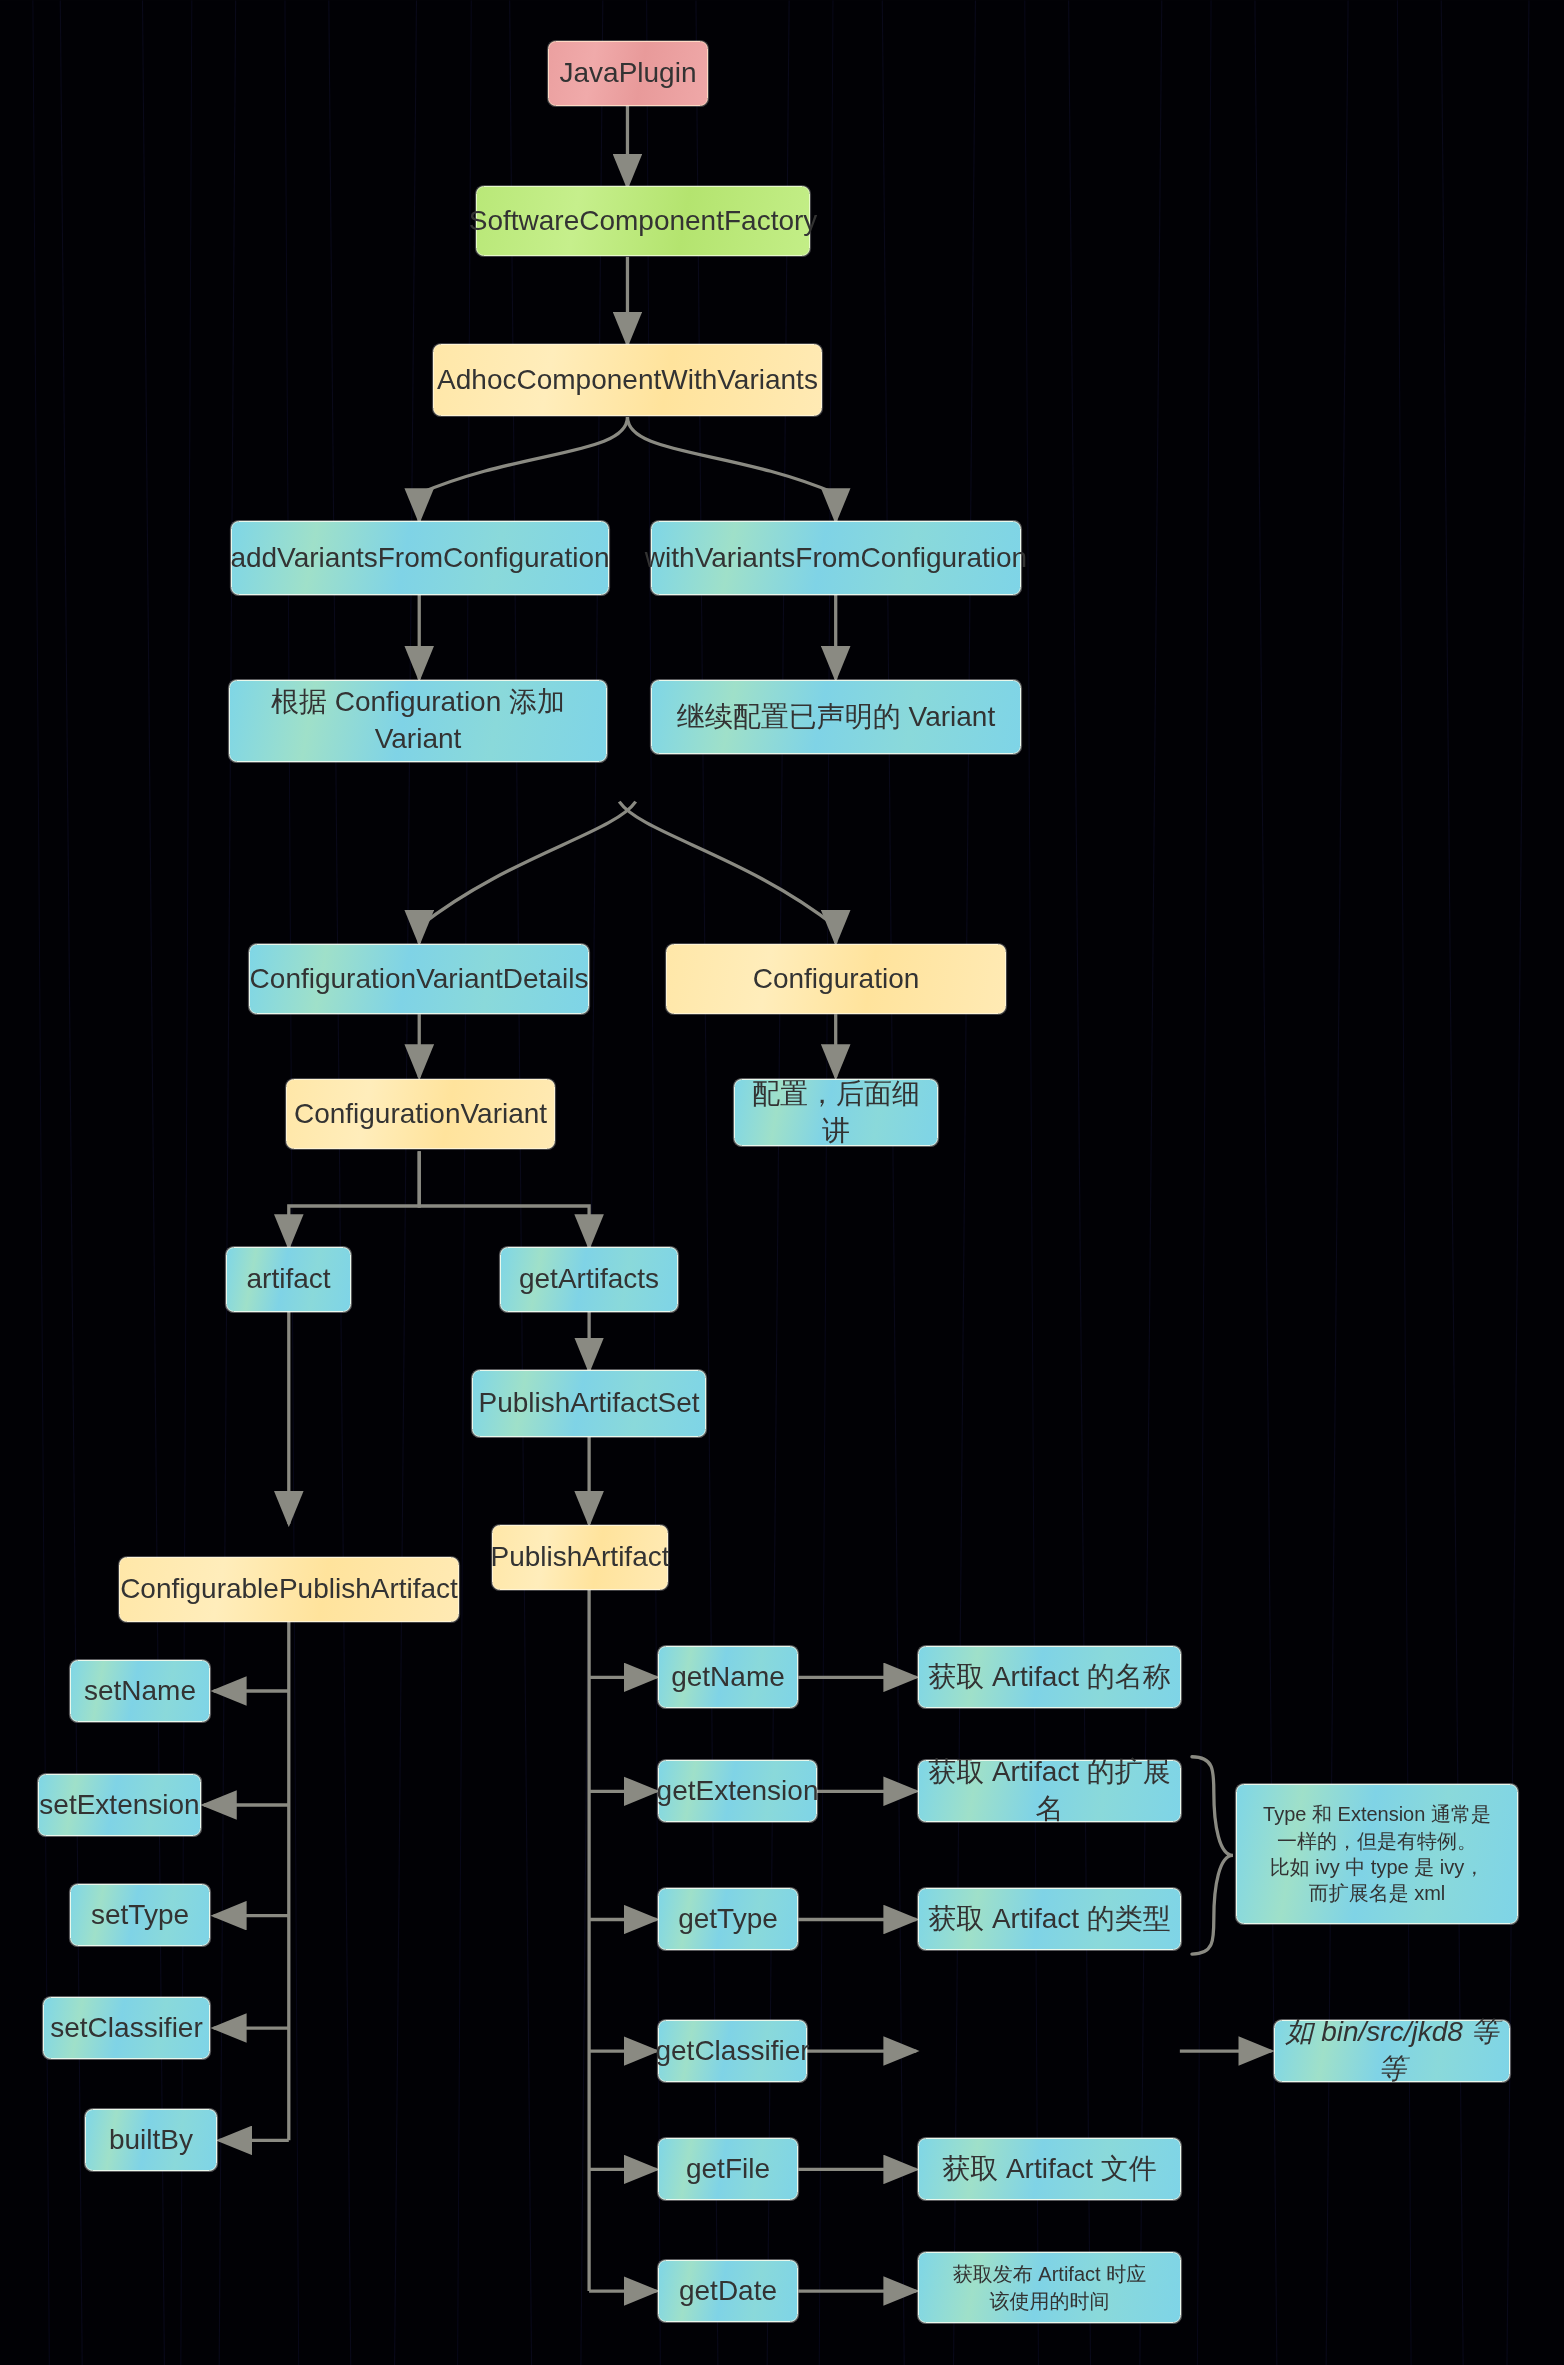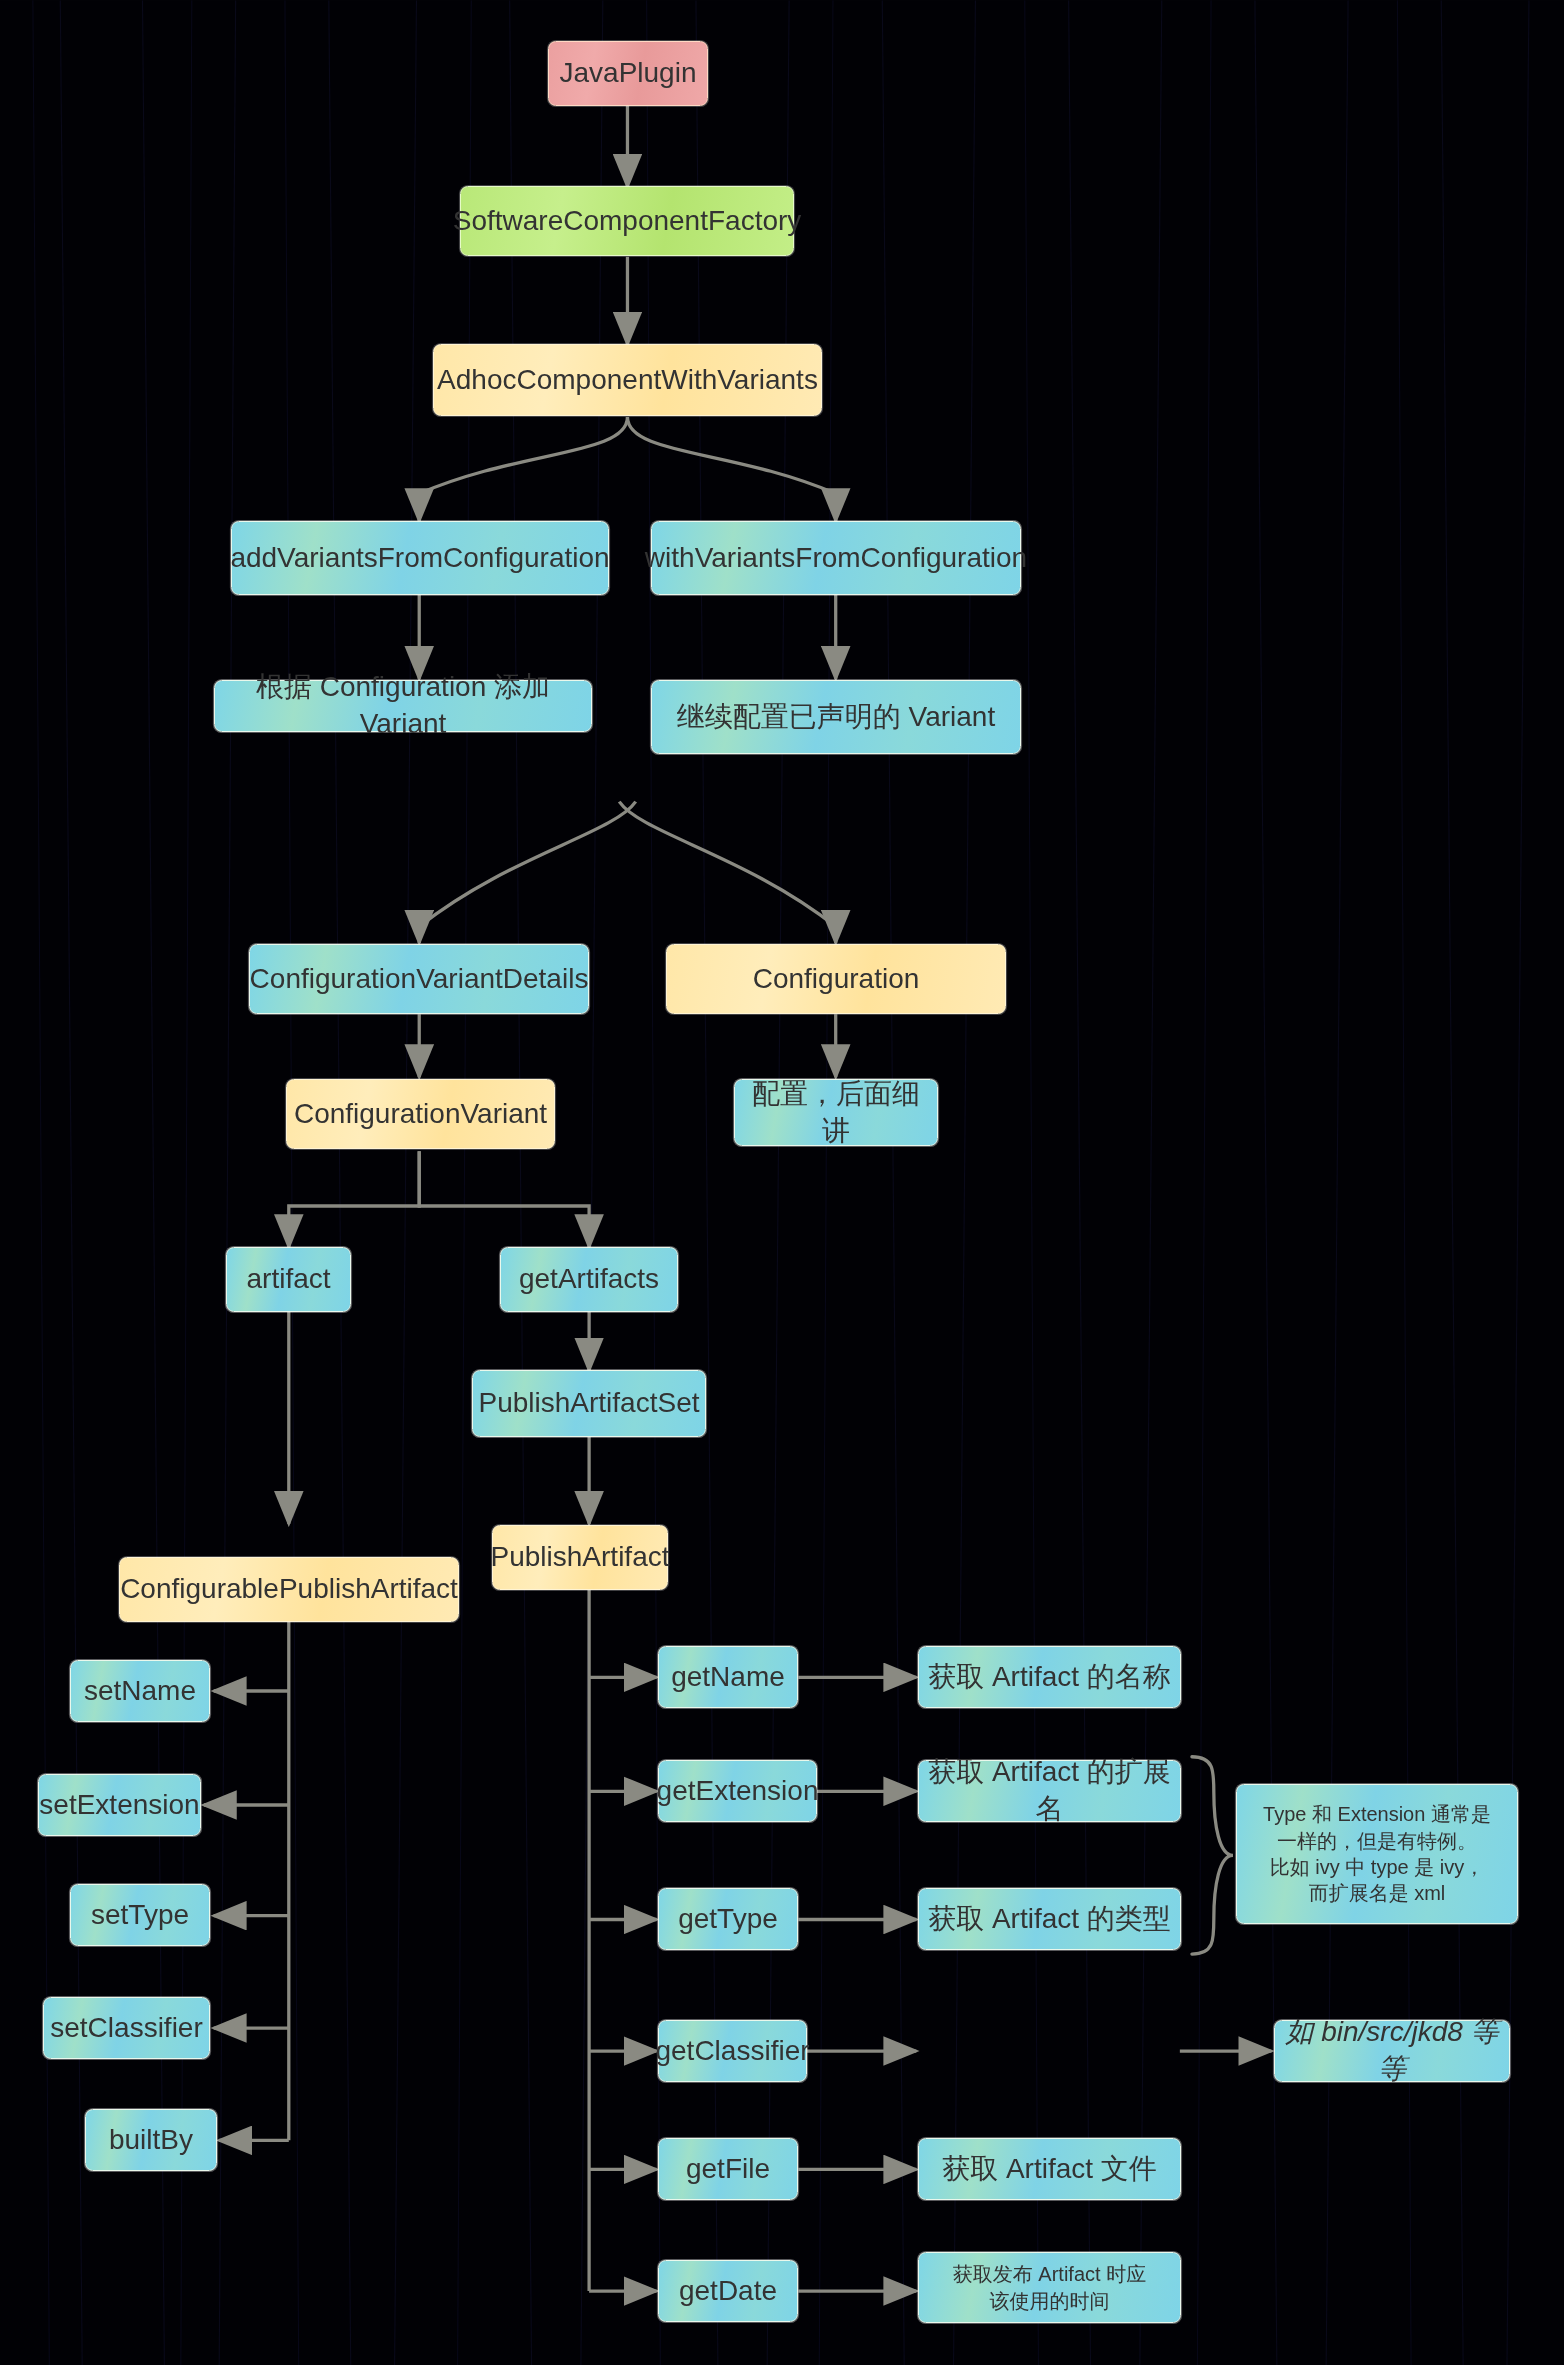--- a/index.html
+++ b/index.html
@@ -27,20 +27,21 @@
   }
   .n-yellow{
     background:linear-gradient(100deg,#ffe7a8 0%,#ffedbb 30%,#ffe39c 60%,#ffeab4 100%);
     border:1.6px solid #fff4d4;
     box-shadow:0 0 0 1.1px rgba(255,255,255,.25);
   }
   .n-green{
     background:linear-gradient(100deg,#b9e878 0%,#c6ef8c 30%,#b4e46f 62%,#c3ee87 100%);
     border:1.6px solid #e6fbc8;
     box-shadow:0 0 0 1.1px rgba(255,255,255,.25);
+    margin-left:16px;
   }
   .n-red{
     background:linear-gradient(100deg,#eba0a0 0%,#f0aaaa 28%,#e89a9a 58%,#efa8a8 100%);
     border:1.6px solid #ffd9c4;
     box-shadow:0 0 0 1.1px rgba(255,255,255,.25);
   }
   .n-small{font-size:20px;}
 </style>
 </head>
 <body>
@@ -175,21 +176,21 @@
   </div>
 
   <div class="node n-blue" style="left:231px;top:521px;width:378px;height:74px;">
     <span>addVariantsFromConfiguration</span>
   </div>
 
   <div class="node n-blue" style="left:651px;top:521px;width:370px;height:74px;text-align:center;">
     <span>withVariantsFromConfiguration</span>
   </div>
 
-  <div class="node n-blue" style="left:214px;top:680px;width:378px;height:52px;">
+  <div class="node n-blue" style="left:229px;top:680px;width:378px;height:82px;">
     <span>根据 Configuration 添加 Variant</span>
   </div>
 
   <div class="node n-blue" style="left:651px;top:680px;width:370px;height:74px;">
     <span>继续配置已声明的 Variant</span>
   </div>
 
   <div class="node n-blue" style="left:249px;top:944px;width:340px;height:70px;">
     <span>ConfigurationVariantDetails</span>
   </div>

